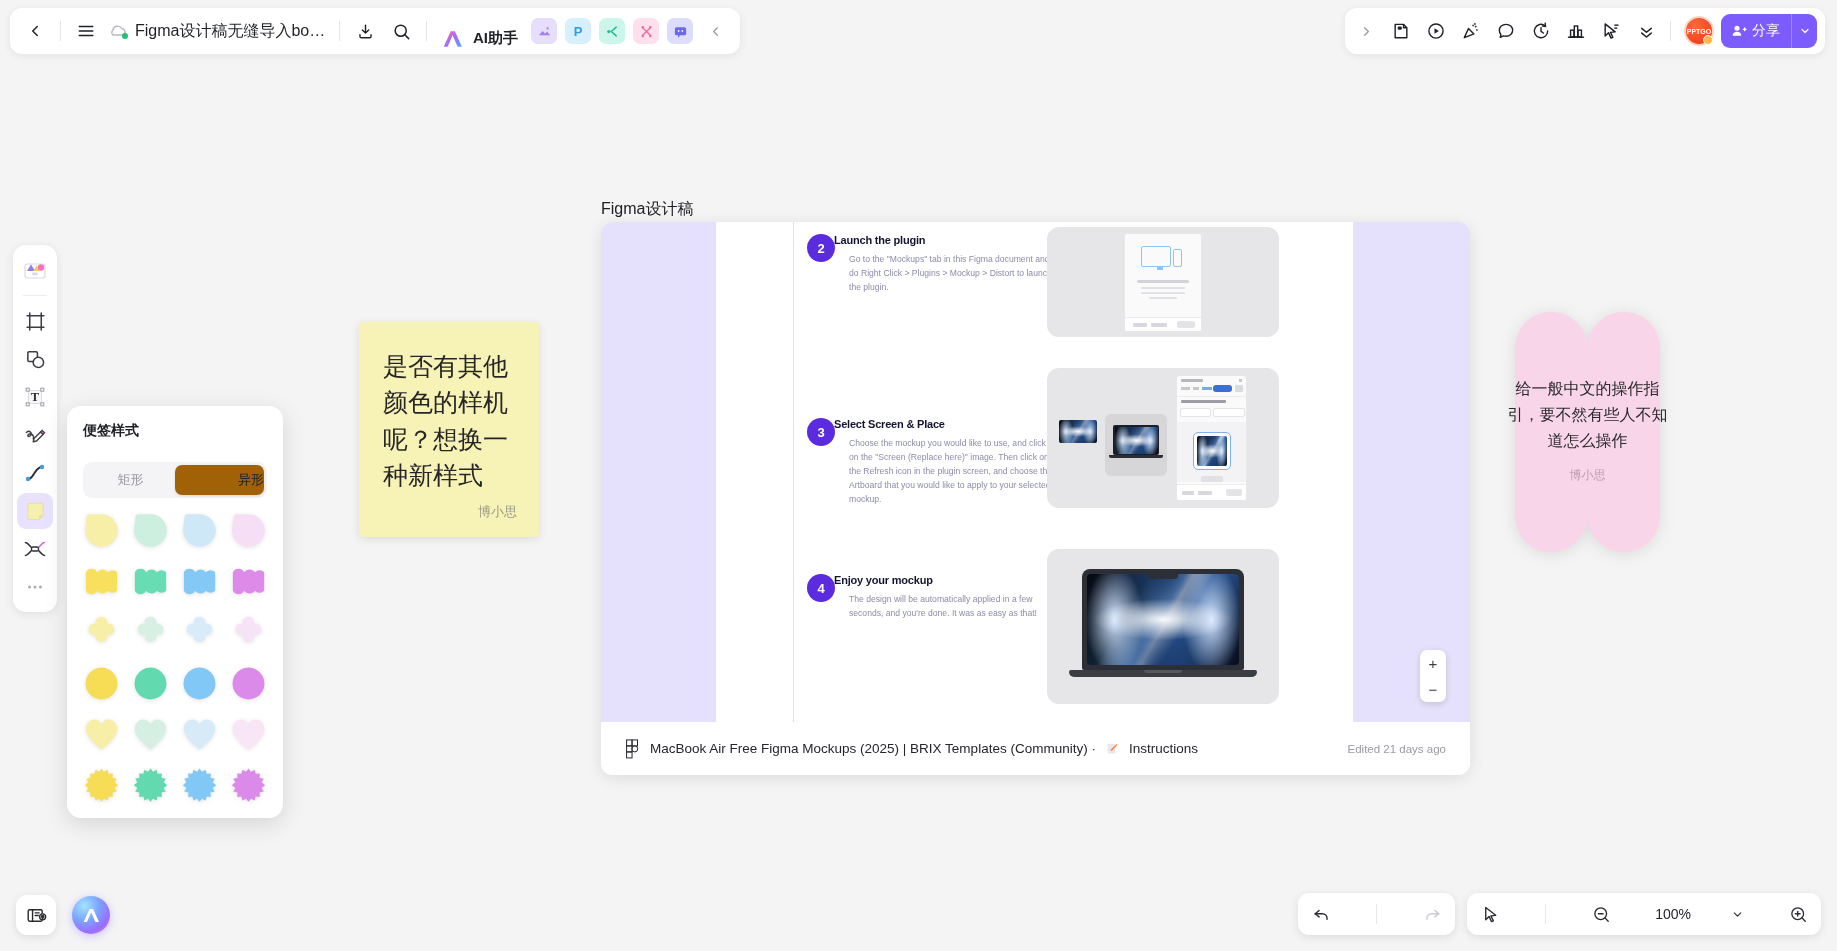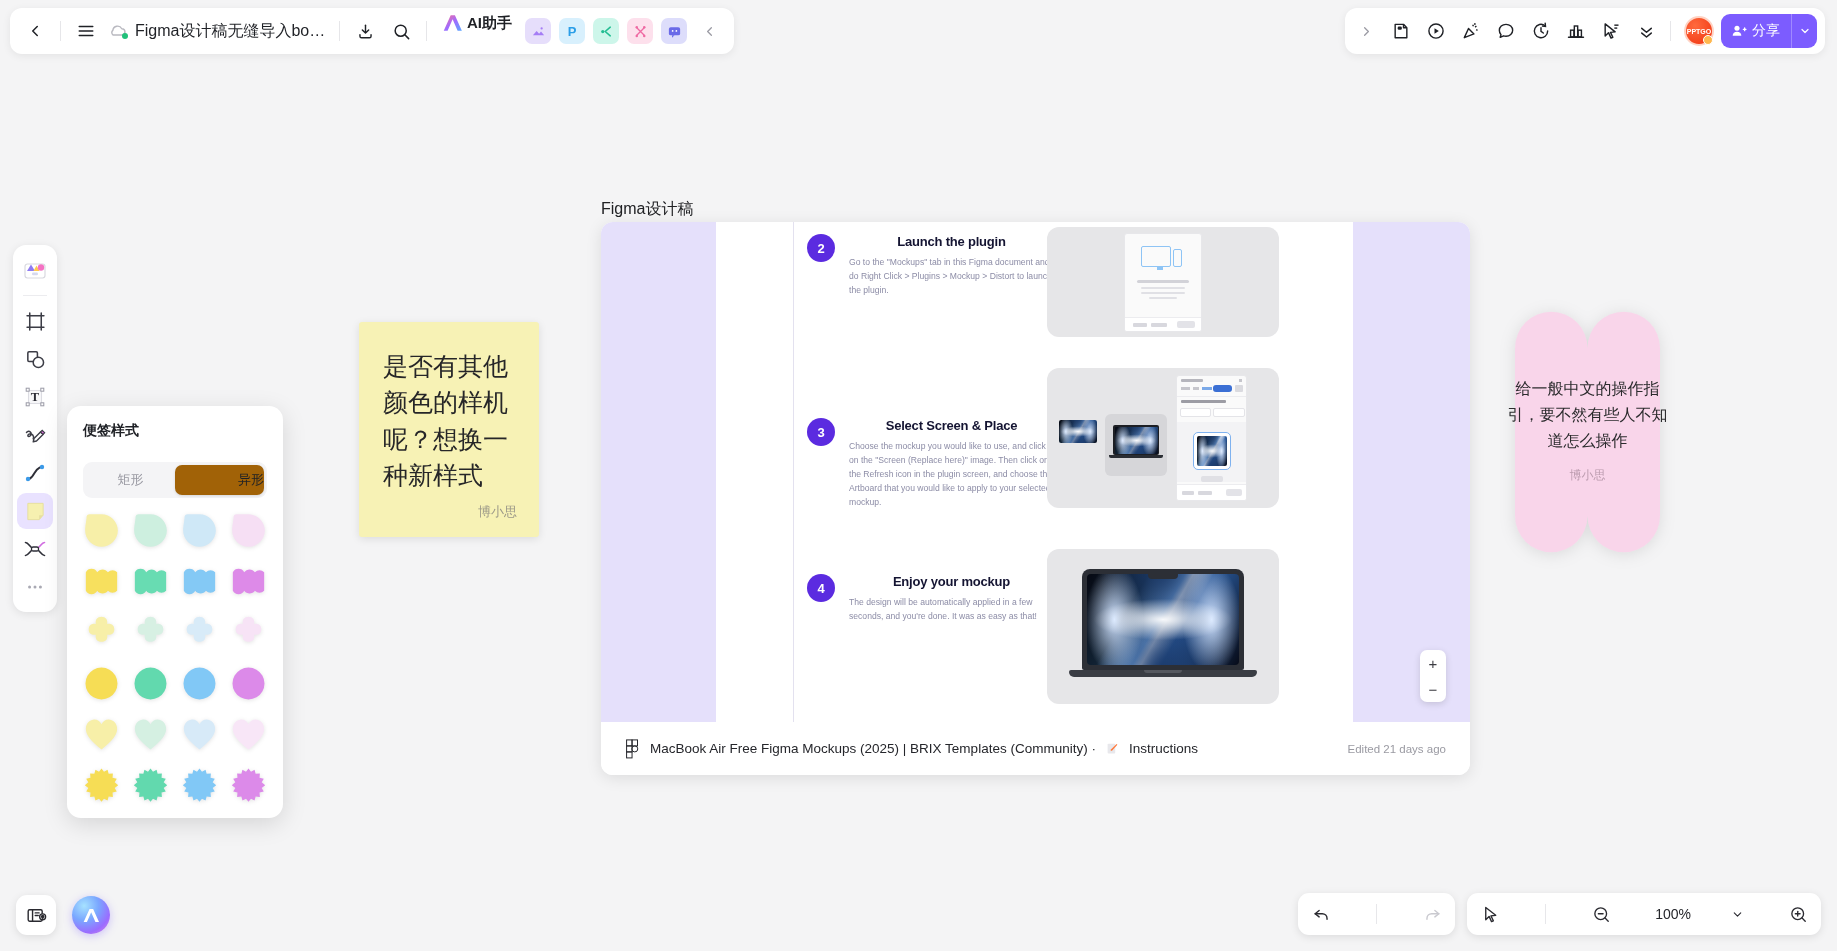--- a/index.html
+++ b/index.html
@@ -32,21 +32,21 @@
   .doc-title {
     font-size: 16px; color: #1f2126; white-space: nowrap;
     max-width: 200px; overflow: hidden; text-overflow: ellipsis;
     padding: 0 4px; cursor: pointer;
   }
   .cloud-wrap { position: relative; width: 24px; height: 24px;
     display:flex; align-items:center; justify-content:center; }
   .cloud-dot { position: absolute; right: 1px; bottom: 4px;
     width: 6px; height: 6px; border-radius: 50%; background: #21c17a; }
   .ai-btn {
-    display: flex; align-items: flex-start; gap: 4px;
+    display: flex; align-items: flex-end; gap: 10px;
     padding: 0 8px; height: 34px; border-radius: 8px; cursor: pointer;
     font-size: 15px; font-weight: bold; color: #1f2126;
   }
   .app-icon {
     width: 26px; height: 26px; border-radius: 7px;
     display: flex; align-items: center; justify-content: center;
     margin: 0 3px; cursor: pointer;
     font-size: 13px; font-weight: bold;
   }
   .ai-logo {
@@ -192,23 +192,22 @@
   .vrule { position: absolute; left: 192px; top: 0; bottom: 0; width: 1px; background: #e3e1ef; }
   .step { position: absolute; }
   .step-num {
     position: absolute; left: 0; top: 0;
     width: 28px; height: 28px; border-radius: 50%;
     background: #5b2be0; color: #fff;
     display: flex; align-items: center; justify-content: center;
     font-size: 13px; font-weight: bold;
   }
   .step-title {
-    margin-left: 42px; font-size: 13px; font-weight: bold; color: #141432;
+    margin-left: 27px; font-size: 11px; font-weight: bold; color: #141432;
     letter-spacing: -0.2px;
-    text-align: center;
   }
   .step-desc {
     margin-left: 42px; margin-top: 7px; font-size: 8.6px;
     line-height: 1.62; color: #8c8ca6; max-width: 205px;
   }
   .shot { position: absolute; background: #e6e6e8; border-radius: 12px; }
   .mini-panel { position: absolute; background: #fafafa; border: 1px solid #e7e7ea;
     border-radius: 3px; overflow: hidden; }
   .mw-swirl {
     background:

